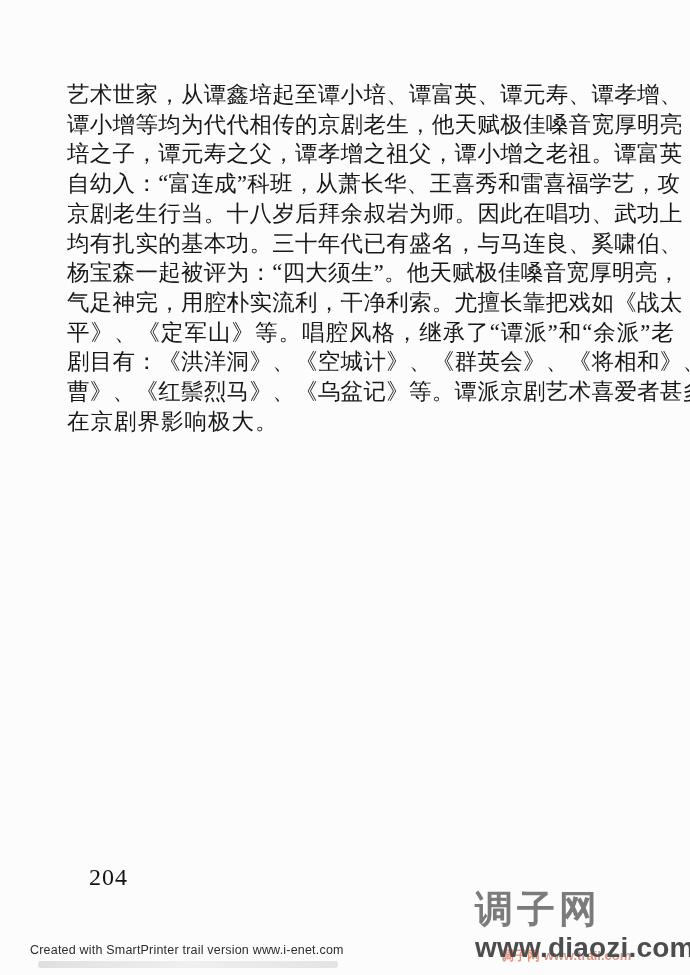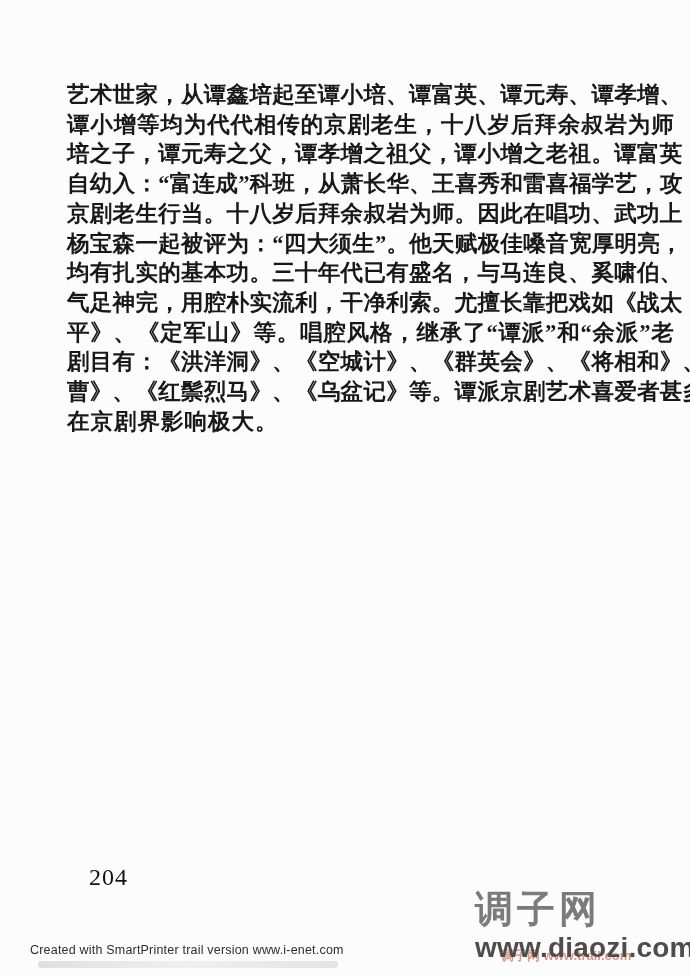--- a/index.html
+++ b/index.html
@@ -22,21 +22,21 @@
     width: 607px;
   }
   .line {
     font-size: 22.5px;
     line-height: 29.7px;
     color: #181818;
     text-align: justify;
     text-align-last: justify;
     letter-spacing: 0.3px;
     white-space: nowrap;
-    font-weight: 700;
+    font-weight: 400;
   }
   .line.short {
     text-align: left;
     text-align-last: left;
     letter-spacing: 1px;
   }
   .page-number {
     position: absolute;
     left: 89px;
     top: 864px;
@@ -102,26 +102,26 @@
     letter-spacing: 0.2px;
   }
 </style>
 </head>
 <body>
 
 <div class="page">
 
   <div class="body-text">
     <div class="line">艺术世家，从谭鑫培起至谭小培、谭富英、谭元寿、谭孝增、</div>
-    <div class="line">谭小增等均为代代相传的京剧老生，十八岁后拜余叔岩为师</div>
+    <div class="line">谭小增等均为代代相传的京剧老生，他天赋极佳嗓音宽厚明亮</div>
     <div class="line">培之子，谭元寿之父，谭孝增之祖父，谭小增之老祖。谭富英</div>
     <div class="line">自幼入：“富连成”科班，从萧长华、王喜秀和雷喜福学艺，攻</div>
     <div class="line">京剧老生行当。十八岁后拜余叔岩为师。因此在唱功、武功上</div>
+    <div class="line">均有扎实的基本功。三十年代已有盛名，与马连良、奚啸伯、</div>
     <div class="line">杨宝森一起被评为：“四大须生”。他天赋极佳嗓音宽厚明亮，</div>
-    <div class="line">均有扎实的基本功。三十年代已有盛名，与马连良、奚啸伯、</div>
     <div class="line">气足神完，用腔朴实流利，干净利索。尤擅长靠把戏如《战太</div>
     <div class="line">平》、《定军山》等。唱腔风格，继承了“谭派”和“余派”老</div>
     <div class="line">剧目有：《洪洋洞》、《空城计》、《群英会》、《将相和》、《击鼓骂</div>
     <div class="line">曹》、《红鬃烈马》、《乌盆记》等。谭派京剧艺术喜爱者甚多，</div>
     <div class="line short">在京剧界影响极大。</div>
   </div>
 
   <div class="page-number">204</div>
 
   <div class="footer-credit">Created with SmartPrinter trail version www.i-enet.com</div>

